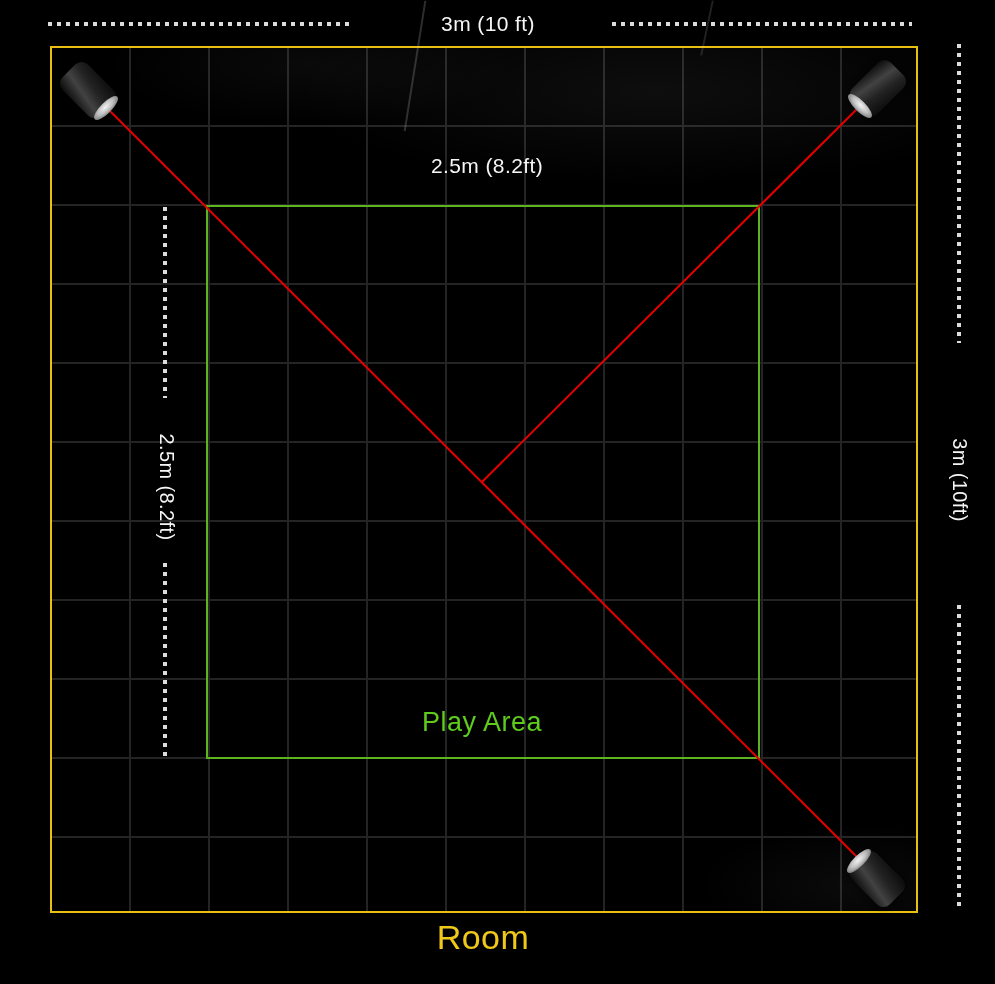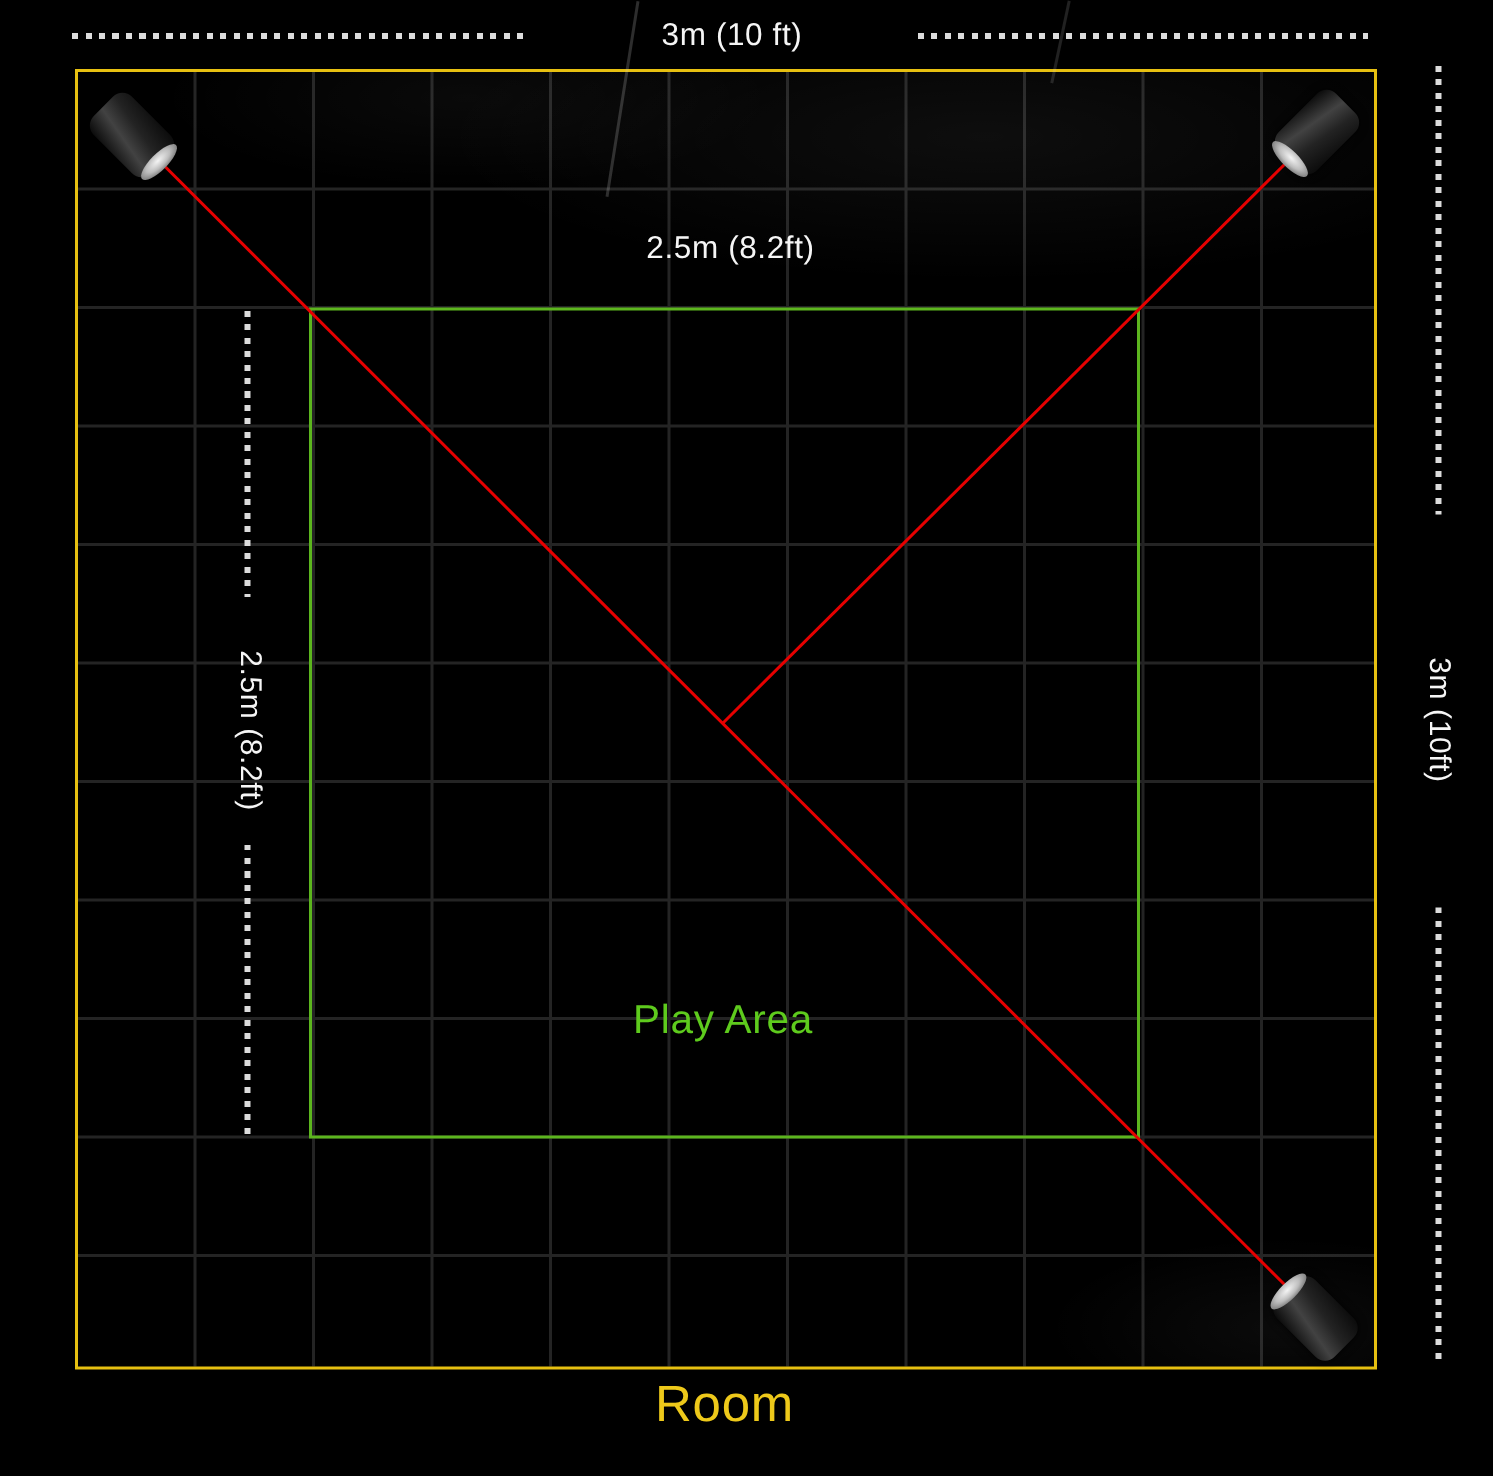--- a/index.html
+++ b/index.html
@@ -49,21 +49,21 @@
     color: var(--dimension_text, #f5f5f5);
     font-size:21px; letter-spacing:0.4px;
     transform: translate(-50%, -50%);
   }
   .label.v { transform: translate(-50%, -50%) rotate(90deg); font-size:20px; }
   .room-width-label  { left:488px; top:24px; }
   .play-width-label  { left:487px; top:166px; }
   .play-height-label { left:166px; top:487px; }
   .room-height-label { left:959px; top:480px; }
   .play-area-label {
-    position:absolute; left:482px; top:680px; transform:translate(-50%,-50%);
+    position:absolute; left:482px; top:722px; transform:translate(-50%,-50%);
     color: var(--play_area_text, #5ecb1d); font-size:27px; letter-spacing:0.5px;
   }
   .room-label {
     position:absolute; left:483px; top:937px; transform:translate(-50%,-50%);
     color: var(--room_text, #eec91a); font-size:34px; letter-spacing:0.5px;
   }
   
   svg.lasers { position:absolute; left:0; top:0; pointer-events:none; }
   
   .station { position:absolute; width:36px; height:54px; z-index:5; }

